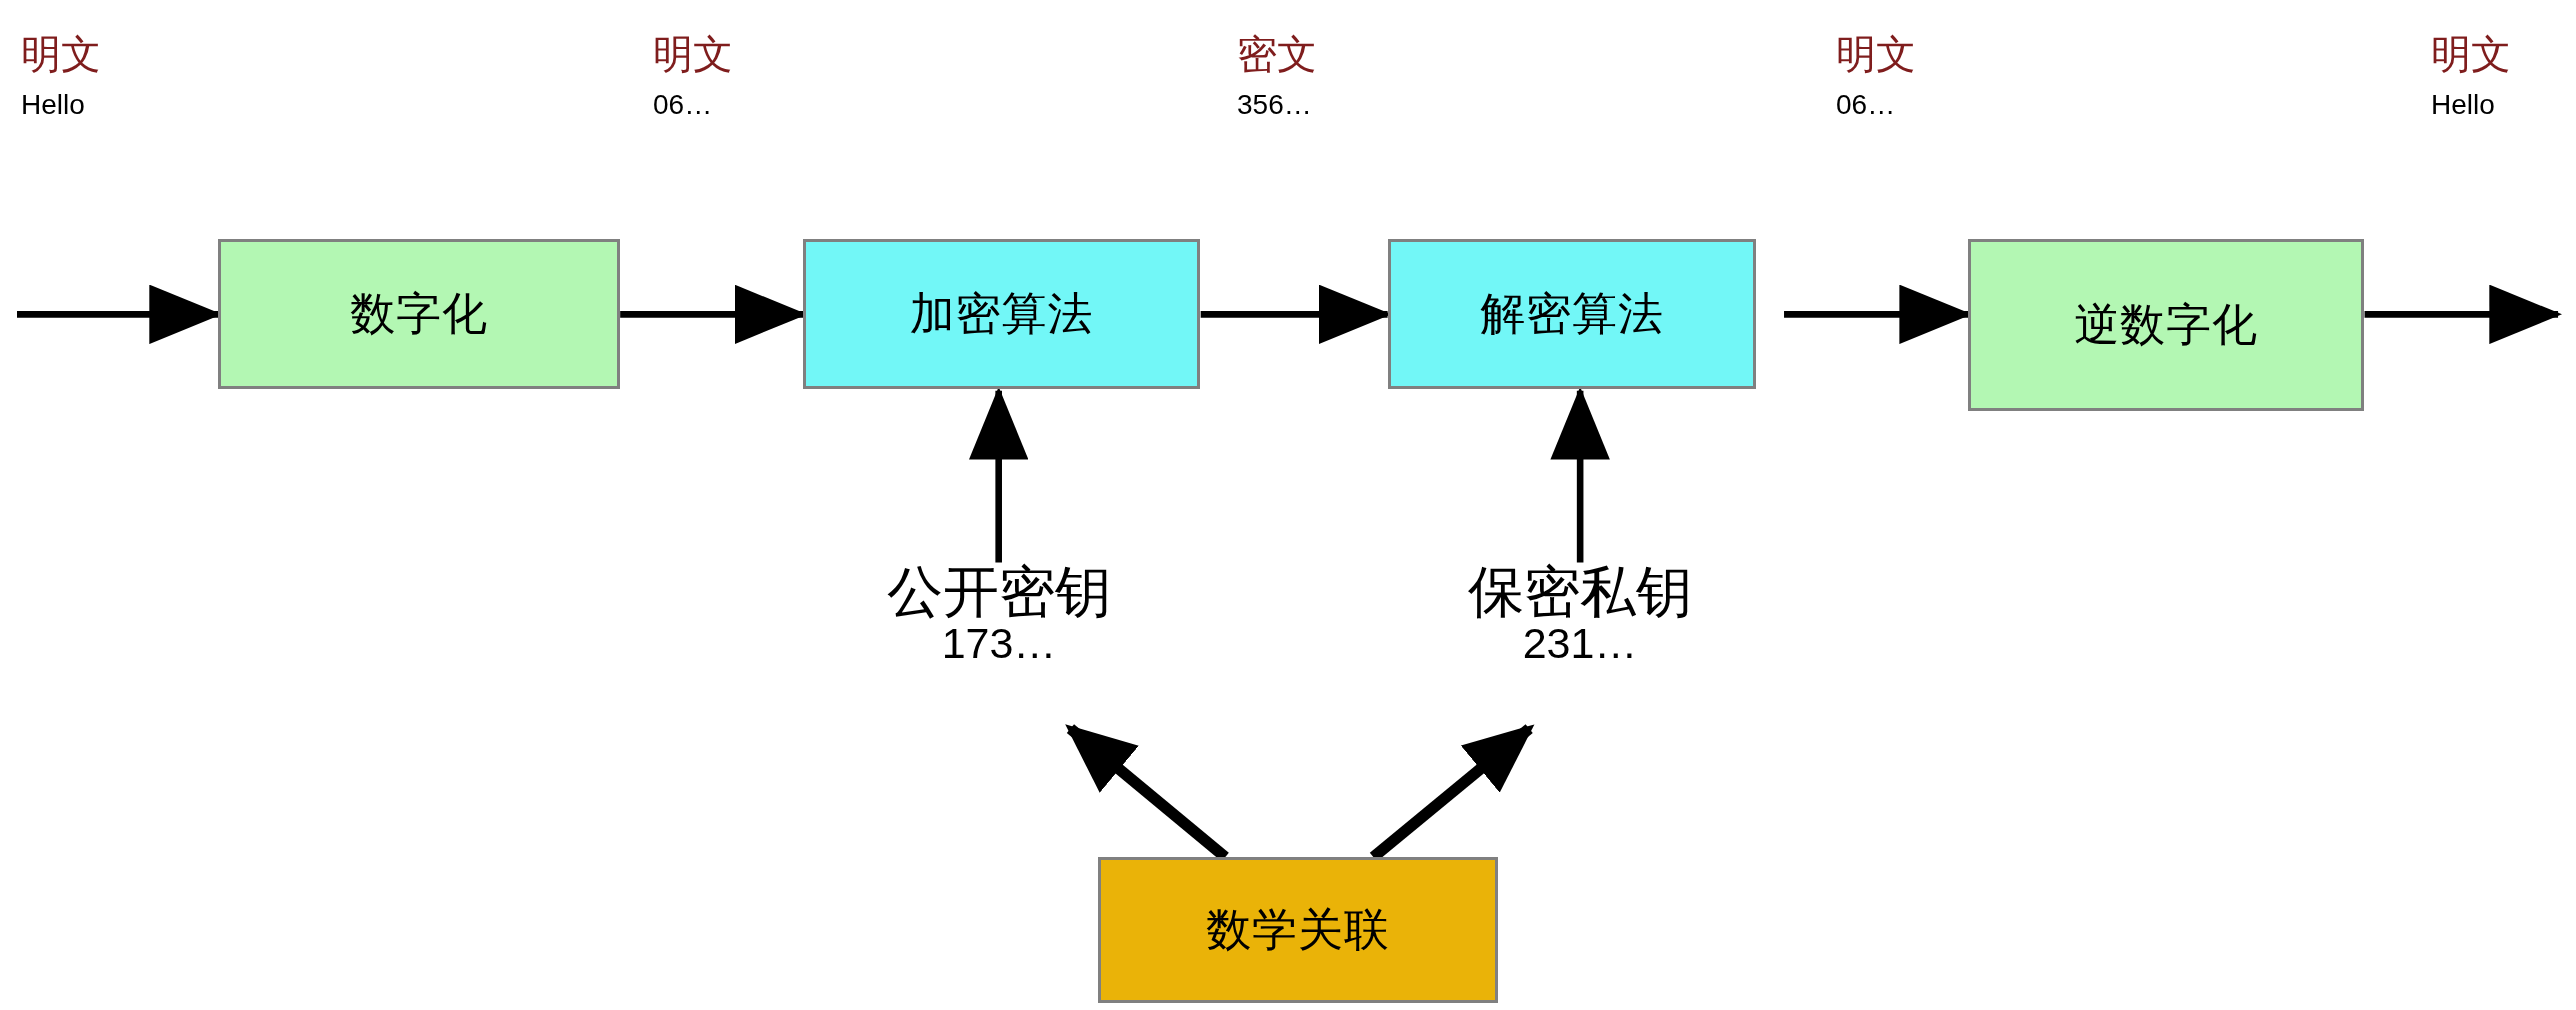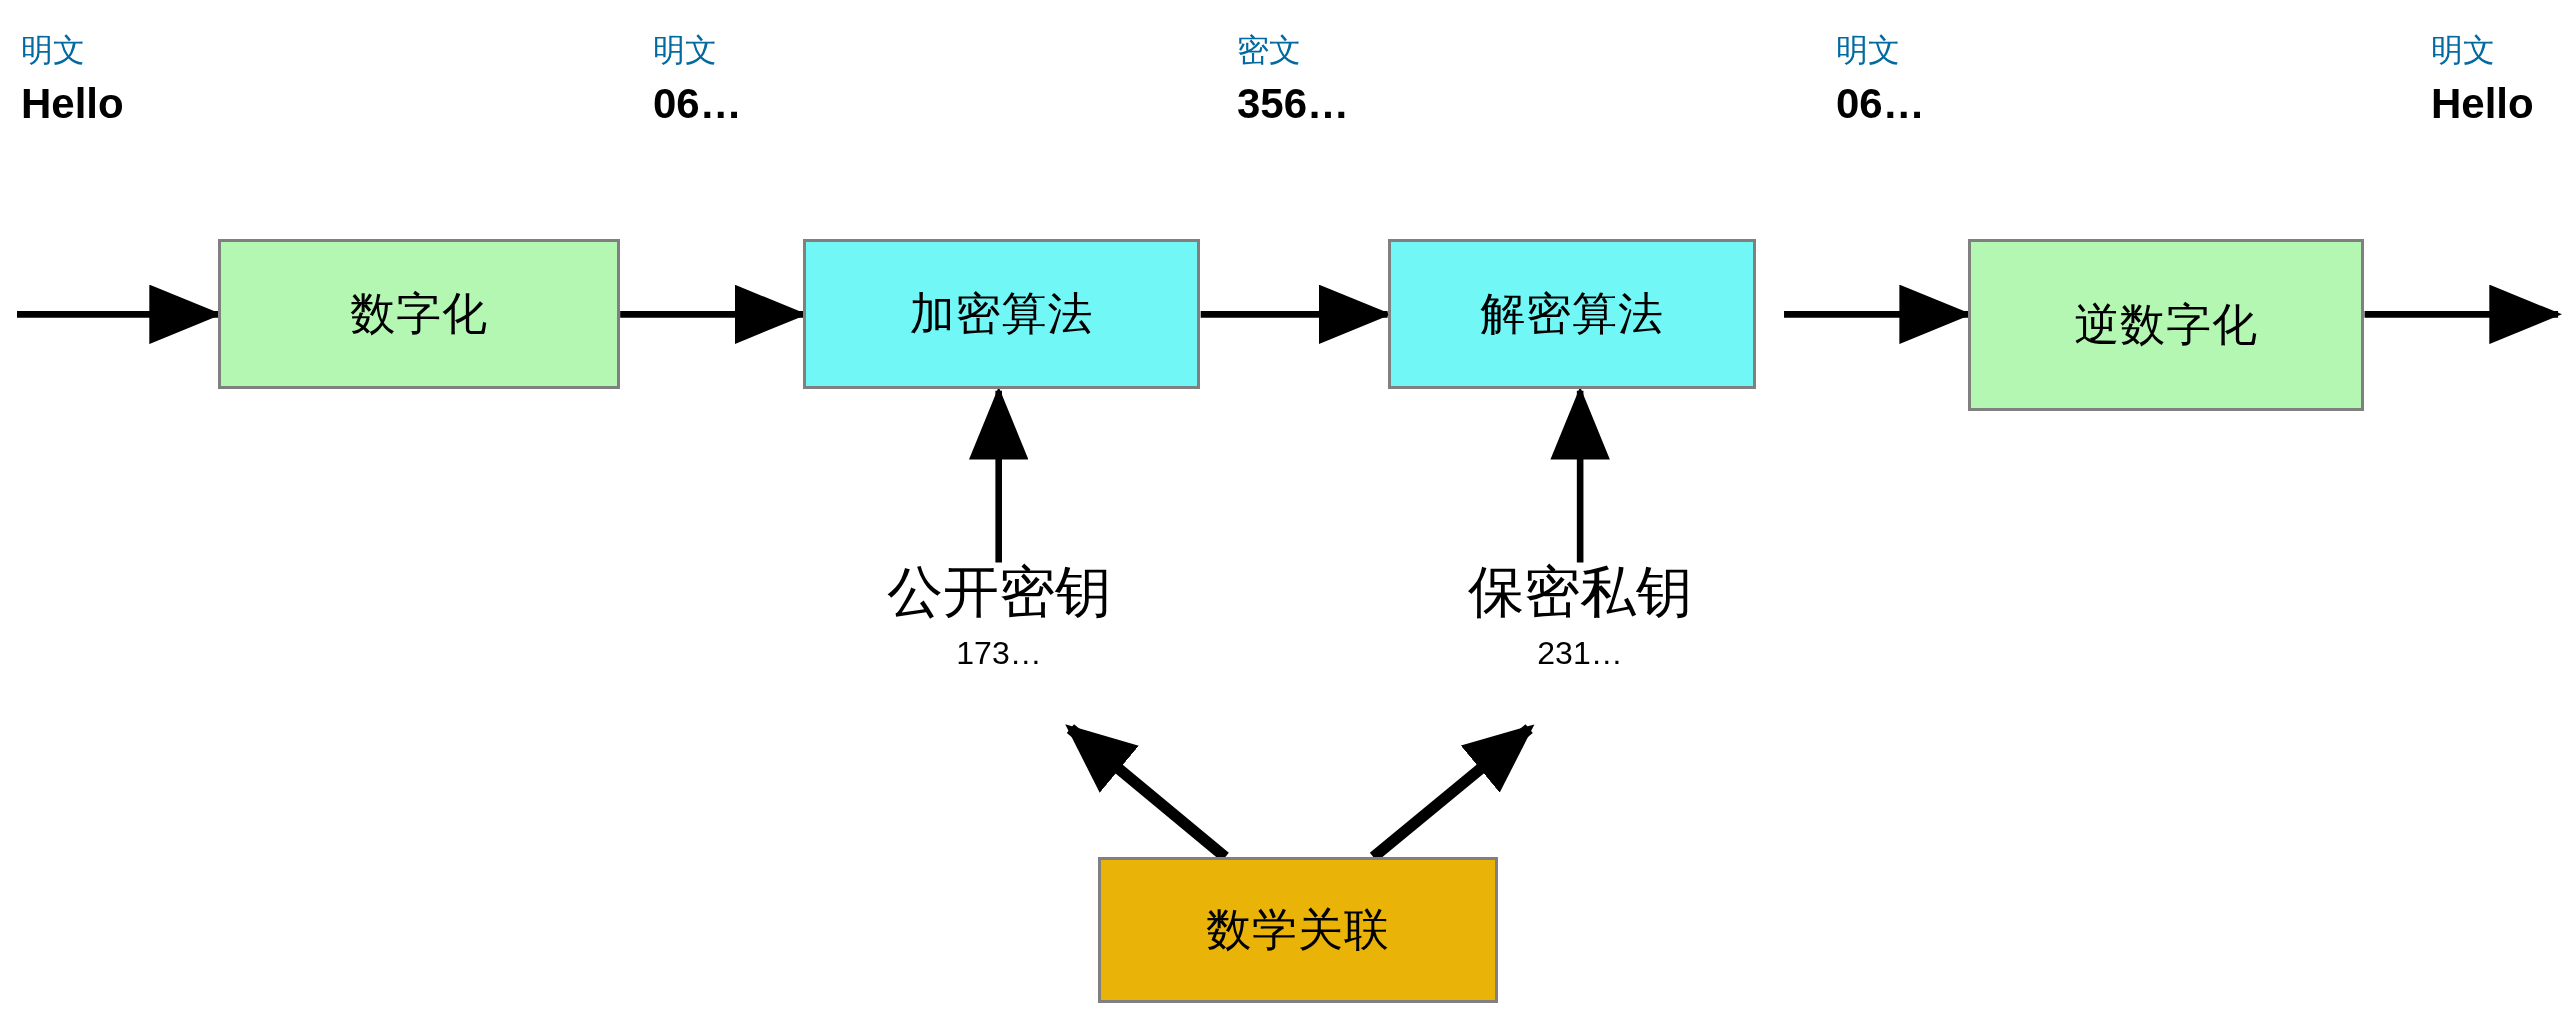--- a/index.html
+++ b/index.html
@@ -20,47 +20,46 @@
     left: 0;
     top: 0;
     width: 2576px;
     height: 1010px;
   }
   .stage-label {
     position: absolute;
     color: #000000;
   }
   .stage-label .cn {
-    font-size: 32px;
+    font-size: 40px;
     line-height: 1.0;
     white-space: nowrap;
-    color: #0369a1;
+    color: #7f1d1d;
   }
   .stage-label .val {
-    font-size: 42px;
+    font-size: 28px;
     line-height: 1.0;
     margin-top: 17px;
     white-space: nowrap;
     color: #000000;
-    font-weight: bold;
   }
   .key-label {
     position: absolute;
     text-align: center;
     color: #000000;
   }
   .key-label .cn {
     font-size: 56px;
     line-height: 1.0;
     white-space: nowrap;
   }
   .key-label .val {
-    font-size: 32px;
+    font-size: 43px;
     line-height: 1.0;
-    margin-top: 17px;
+    margin-top: 2px;
     white-space: nowrap;
   }
   .node-box {
     position: absolute;
     box-sizing: border-box;
     border: 3.8px solid #808080;
     display: flex;
     align-items: center;
     justify-content: center;
   }

